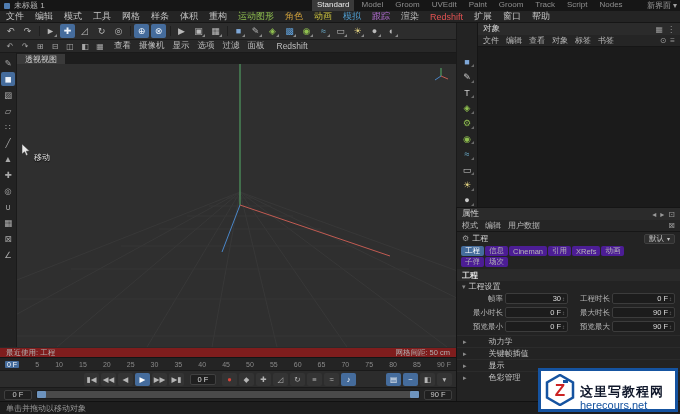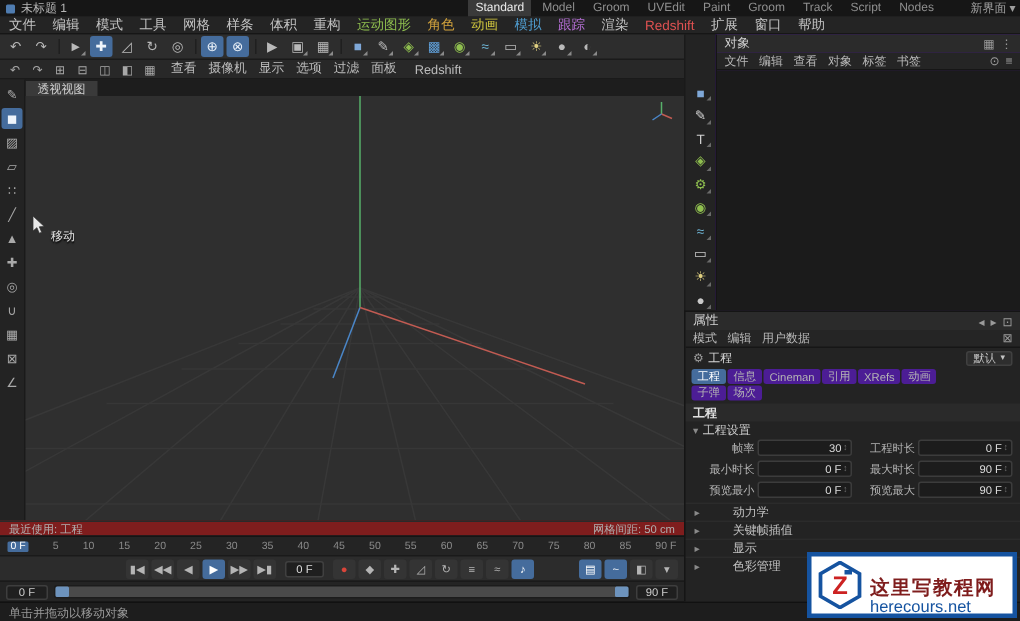--- a/index.html
+++ b/index.html
@@ -98,21 +98,21 @@
   .spin { color:#6d6d6d; font-size:6px; }
   #fields-grid { display:grid; grid-template-columns:1fr 1fr; gap:1px 6px; padding:0 5px 0 10px; }
   .field { display:flex; align-items:center; gap:2px; height:13px; }
   .field .flabel { width:36px; text-align:right; overflow:hidden; }
   .field .fbox { flex:1; }
   .group-row { height:12px; display:flex; align-items:center; gap:22px; padding:0 6px; color:#c2c2c2; border-top:1px solid #2b2b2b; }
 
   
   #watermark { position:absolute; left:538px; top:368px; width:140px; height:44px; background:#ffffff; border:3px solid #1553a0; display:flex; align-items:center; gap:4px; padding:2px 3px; z-index:50; }
   #wm-text { display:flex; flex-direction:column; line-height:1.1; }
-  #wm-name { color:#7f1d1d; font-weight:bold; font-size:13px; letter-spacing:1px; white-space:nowrap;margin-top:16px; }
+  #wm-name { color:#0f172a; font-weight:bold; font-size:13px; letter-spacing:1px; white-space:nowrap;margin-top:16px; }
   #wm-url { color:#1553a0; font-size:11px; }
 </style>
 </head>
 <body>
 
 <div id="titlebar">
   <span class="app-dot"></span>
   <span id="title-text">未标题 1</span>
   <div id="layout-tabs">
 

